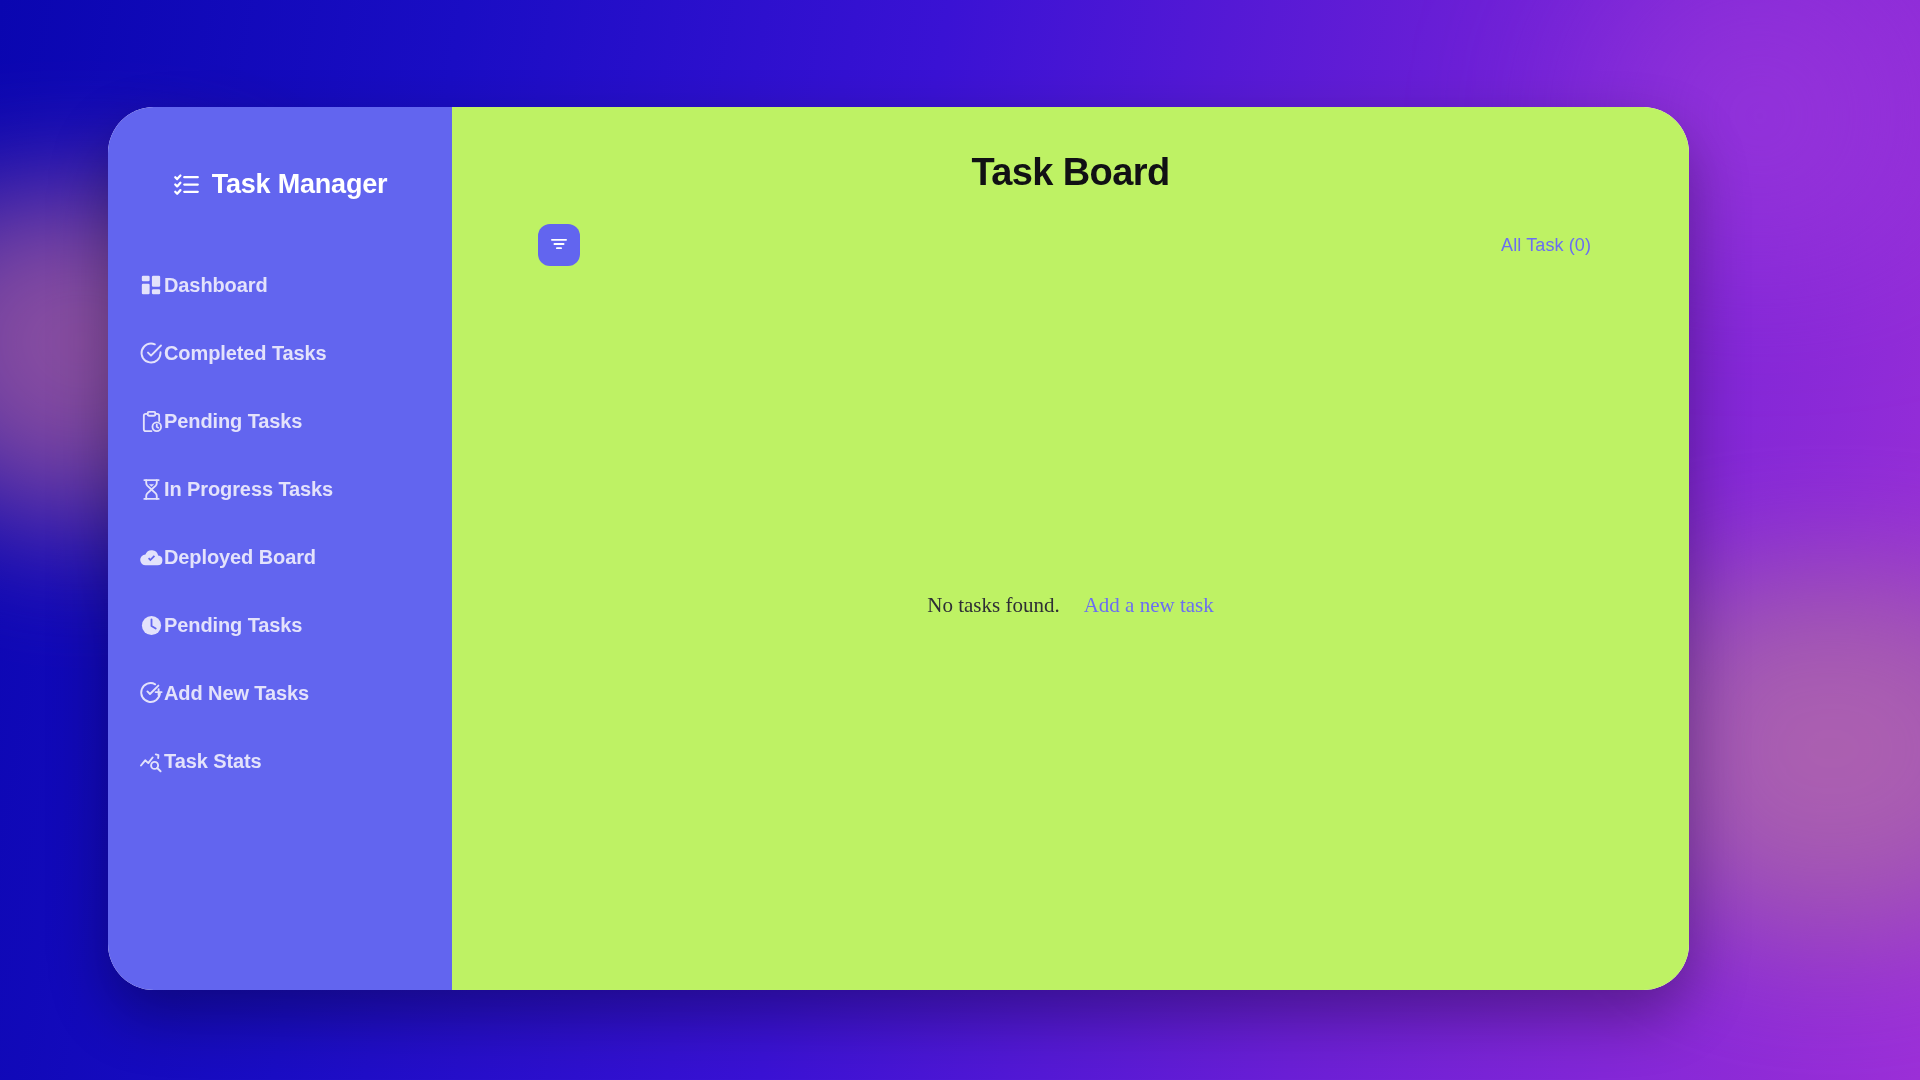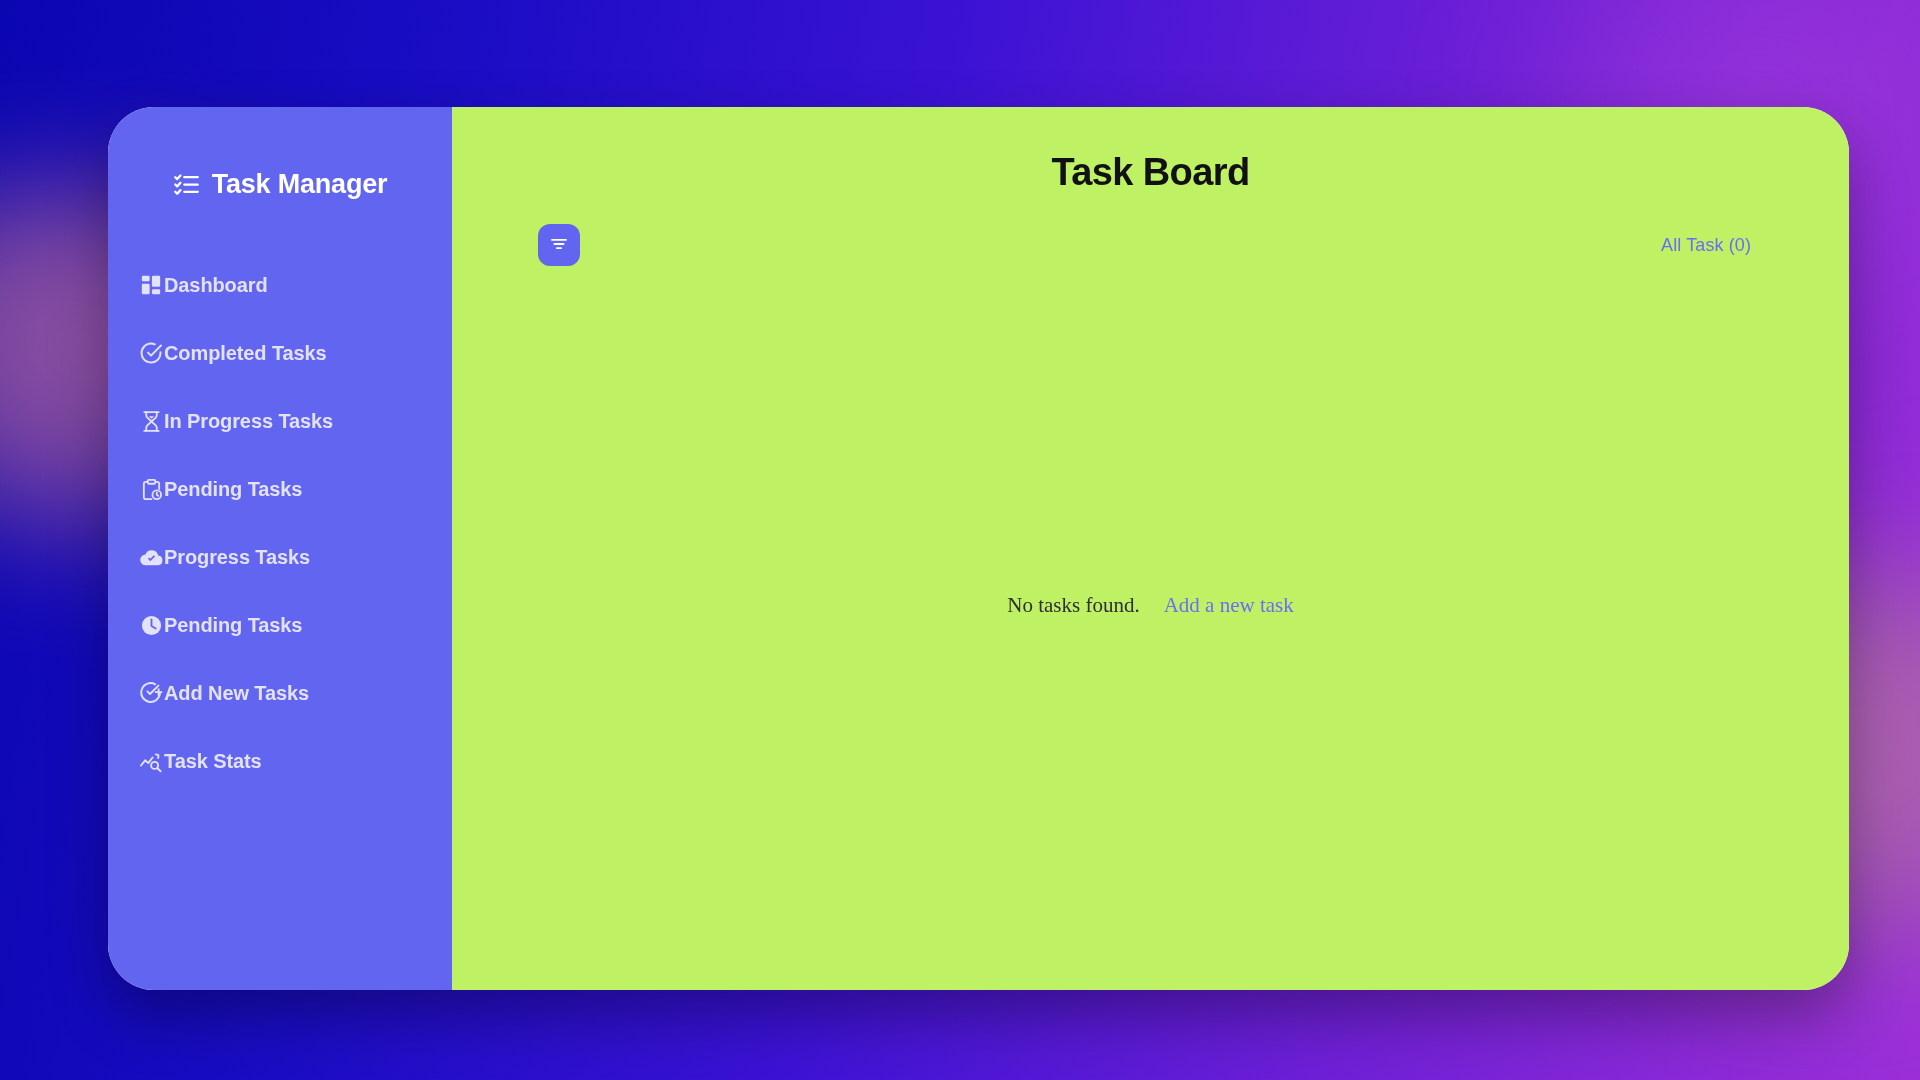--- a/index.html
+++ b/index.html
@@ -44,21 +44,21 @@
     height: 460px;
     background: radial-gradient(ellipse at 50% 60%, #a43fdd 0%, rgba(120,40,190,0) 70%);
     opacity: .6;
   }
 
   
   #app-card {
     position: absolute;
     left: 108px;
     top: 107px;
-    width: 1741px;
+    width: 1581px;
     height: 883px;
     border-radius: 46px;
     background: #ffffff;
     box-shadow: 0 26px 60px rgba(0,0,0,.33);
     display: flex;
     overflow: hidden;
   }
 
   
   #sidebar {
@@ -219,51 +219,51 @@
             <path d="M21.5 11.2V12a9.5 9.5 0 1 1-5.63-8.68"></path>
             <path d="M22 4.5L12 14.6l-3-3"></path>
           </svg>
         </span>
         <span class="nav-label">Completed Tasks</span>
       </div>
 
       <div class="nav-item">
         <span class="nav-icon">
           <svg width="23" height="23" viewBox="0 0 24 24" fill="none" stroke="currentColor" stroke-width="1.9" stroke-linecap="round" stroke-linejoin="round">
+            <rect x="8" y="2" width="8" height="4" rx="1.2"></rect>
+            <path d="M16 4h2a2 2 0 0 1 2 2v5.5"></path>
+            <path d="M8 4H6a2 2 0 0 0-2 2v14a2 2 0 0 0 2 2h6"></path>
+            <circle cx="17.5" cy="17.5" r="4.5"></circle>
+            <path d="M17.5 15.4v2.2l1.5 1"></path>
+          </svg>
+        </span>
+        <span class="nav-label">Pending Tasks</span>
+      </div>
+
+      <div class="nav-item">
+        <span class="nav-icon">
+          <svg width="23" height="23" viewBox="0 0 24 24" fill="none" stroke="currentColor" stroke-width="1.9" stroke-linecap="round" stroke-linejoin="round">
             <line x1="4.5" y1="2.2" x2="19.5" y2="2.2"></line>
             <line x1="4.5" y1="21.8" x2="19.5" y2="21.8"></line>
             <path d="M6.5 2.2v3.1c0 1 .4 2 1.1 2.7L12 12l-4.4 4c-.7.7-1.1 1.7-1.1 2.7v3.1"></path>
             <path d="M17.5 2.2v3.1c0 1-.4 2-1.1 2.7L12 12l4.4 4c.7.7 1.1 1.7 1.1 2.7v3.1"></path>
             <path d="M9.3 6.4h5.4L12 9z" fill="currentColor" stroke="none"></path>
           </svg>
         </span>
         <span class="nav-label">In Progress Tasks</span>
       </div>
 
       <div class="nav-item">
         <span class="nav-icon">
-          <svg width="23" height="23" viewBox="0 0 24 24" fill="none" stroke="currentColor" stroke-width="1.9" stroke-linecap="round" stroke-linejoin="round">
-            <rect x="8" y="2" width="8" height="4" rx="1.2"></rect>
-            <path d="M16 4h2a2 2 0 0 1 2 2v5.5"></path>
-            <path d="M8 4H6a2 2 0 0 0-2 2v14a2 2 0 0 0 2 2h6"></path>
-            <circle cx="17.5" cy="17.5" r="4.5"></circle>
-            <path d="M17.5 15.4v2.2l1.5 1"></path>
-          </svg>
-        </span>
-        <span class="nav-label">Pending Tasks</span>
-      </div>
-
-      <div class="nav-item">
-        <span class="nav-icon">
           <svg width="25" height="25" viewBox="0 0 24 24" fill="currentColor">
             <path d="M6.6 19.5h11.2a4.7 4.7 0 0 0 .6-9.36 6.4 6.4 0 0 0-12.23-1.1A4.8 4.8 0 0 0 6.6 19.5z"></path>
             <path d="M10.9 15.6l-2.3-2.3 1.2-1.2 1.1 1.1 3.3-3.3 1.2 1.2z" fill="#6265ef"></path>
           </svg>
         </span>
-        <span class="nav-label">Progress Tasks</span>
+        <span class="nav-label">Deployed Board</span>
       </div>
 
       <div class="nav-item">
         <span class="nav-icon">
           <svg width="23" height="23" viewBox="0 0 24 24" fill="currentColor">
             <circle cx="12" cy="12" r="10"></circle>
             <path d="M12 5.6v6.9l4.4 2.6" fill="none" stroke="#6265ef" stroke-width="1.9" stroke-linecap="round" stroke-linejoin="round"></path>
           </svg>
         </span>
         <span class="nav-label">Pending Tasks</span>

